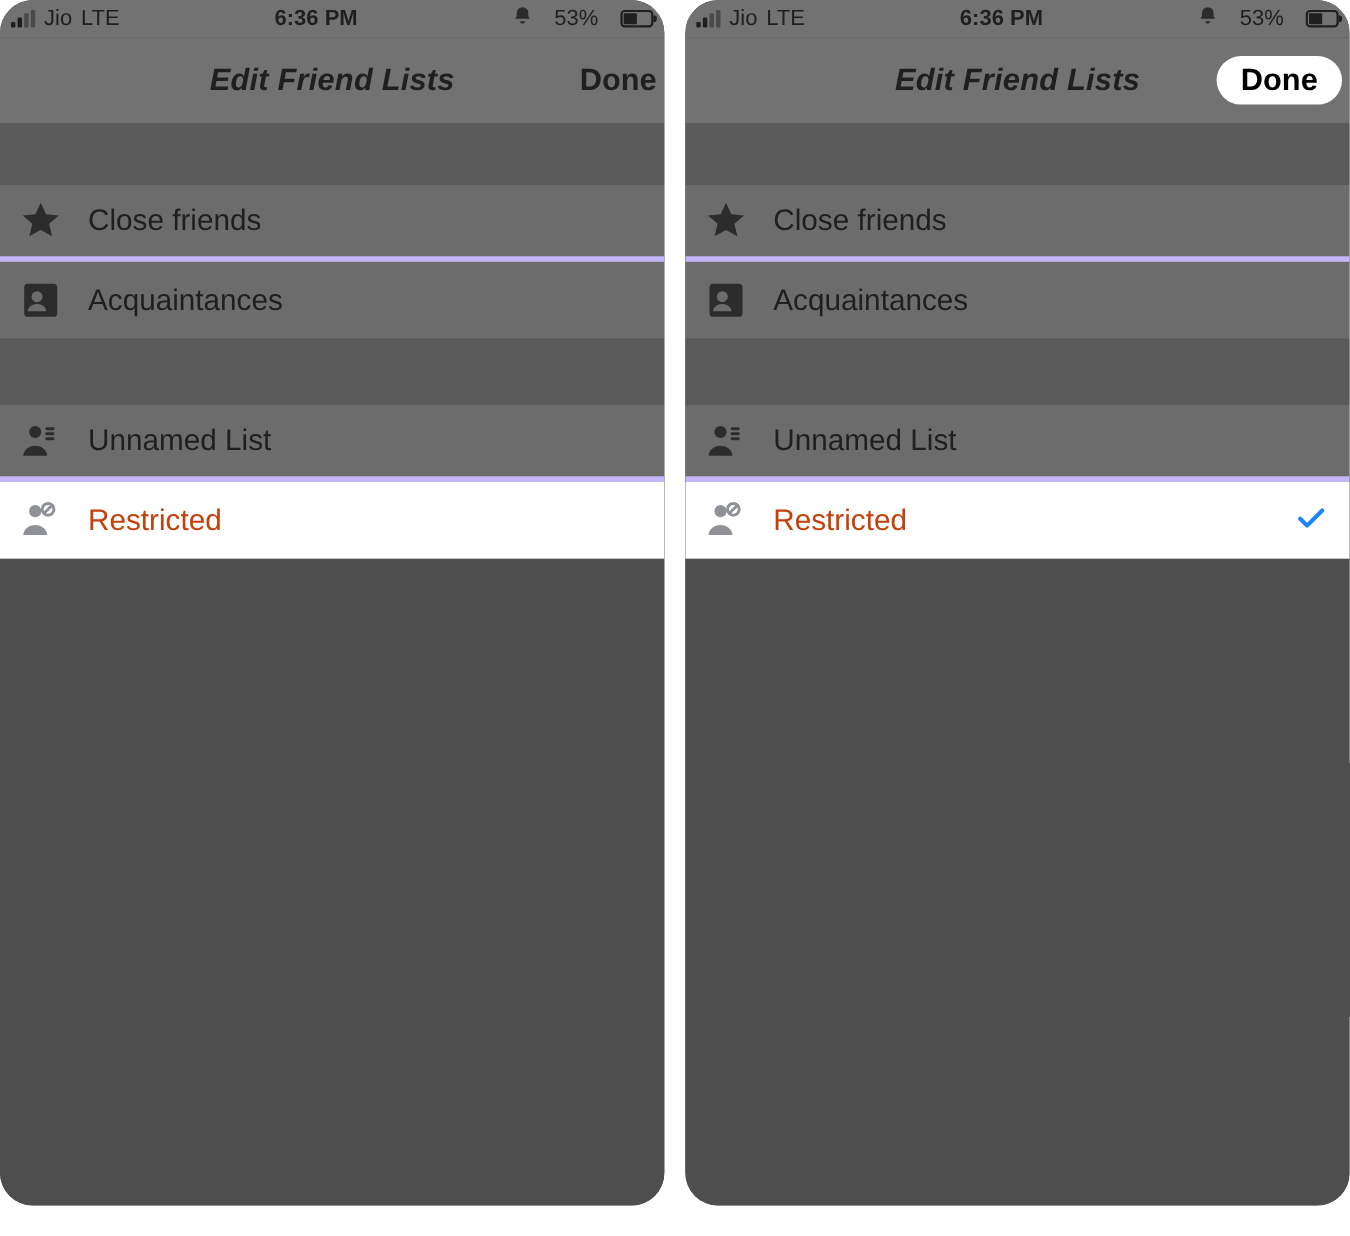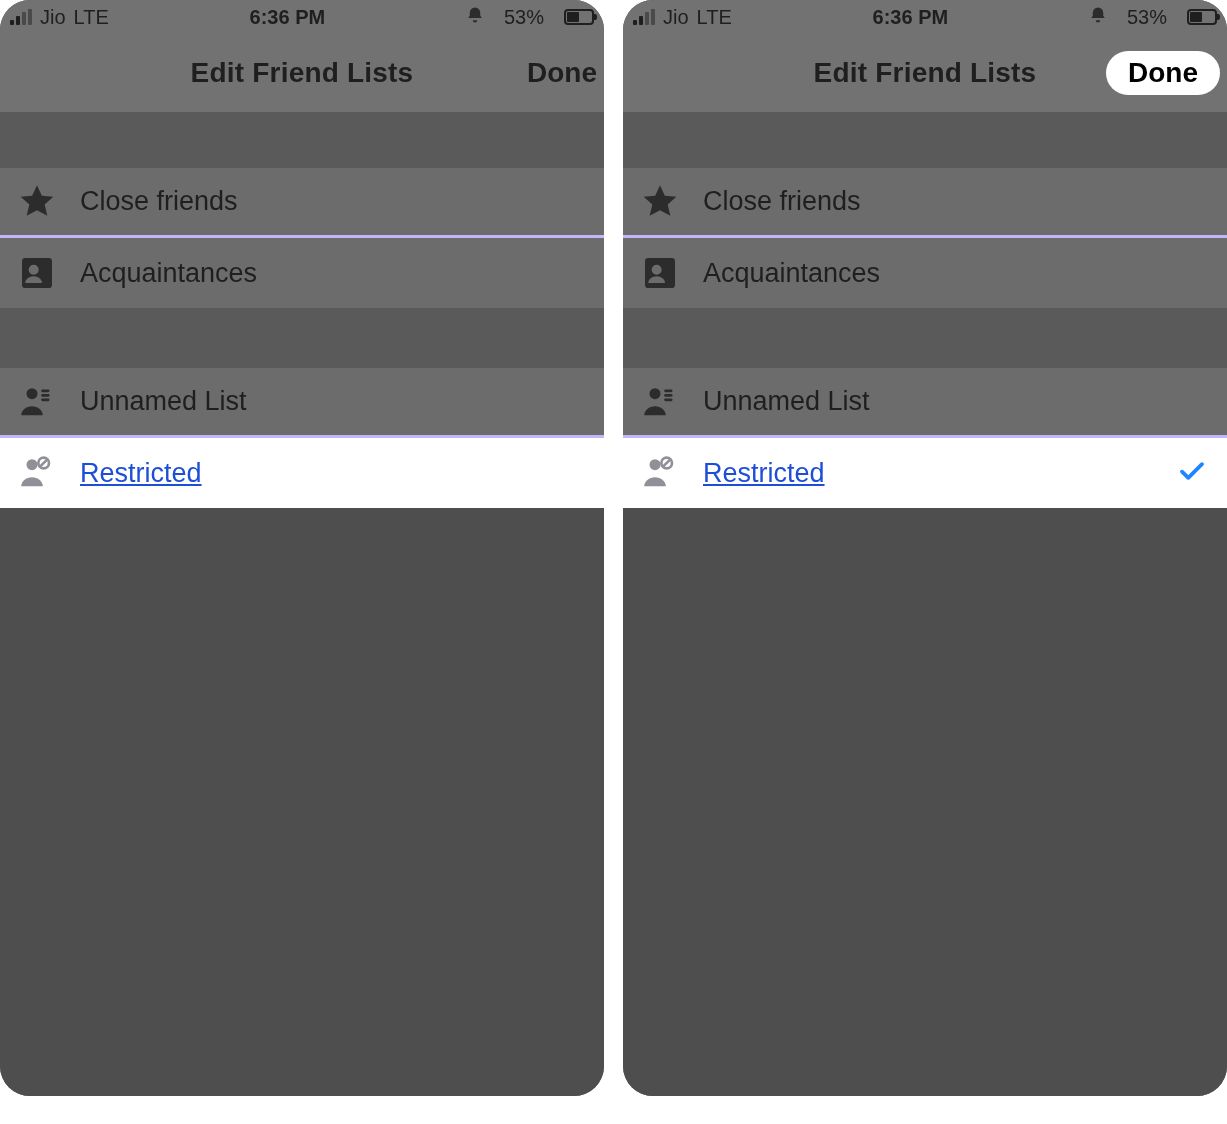--- a/index.html
+++ b/index.html
@@ -15,38 +15,38 @@
   .signal-bars span { width: 4px; background: #1f1f20; display: block; border-radius: 1px; }
   .signal-bars span.b1 { height: 5px; }
   .signal-bars span.b2 { height: 9px; }
   .signal-bars span.b3 { height: 13px; background: #4a4a4b; }
   .signal-bars span.b4 { height: 16px; background: #4a4a4b; }
   .battery-outline { width: 30px; height: 16px; border: 2px solid #1f1f20; border-radius: 4px; position: relative; display: flex; align-items: center; padding: 1px; }
   .battery-fill { width: 50%; height: 100%; background: #1f1f20; border-radius: 1px; }
   .battery-tip { position: absolute; right: -5px; top: 3px; width: 3px; height: 6px; background: #1f1f20; border-radius: 0 2px 2px 0; }
 
   .nav-bar { height: 78px; background: #727273; display: flex; align-items: center; justify-content: center; position: relative; }
-  .nav-title { font-size: 28px; font-weight: 700; color: #1f1f20; letter-spacing: 0.2px; }
+  .nav-title { font-size: 28px; font-weight: 700; color: #1f1f20; letter-spacing: 0.2px; font-style: italic; }
   .nav-done { position: absolute; right: 7px; font-size: 28px; font-weight: 600; color: #1f1f20; }
   .nav-done.pill { background: #fff; color: #000; padding: 6px 22px; border-radius: 26px; }
 
   .spacer { height: 56px; background: #5a5a5b; }
 
   .section { background: #6c6c6d; }
-  .row { height: 70px; display: flex; align-items: center; padding: 0 20px 0 16px; border-bottom: 3px solid #c4b5fd; gap: 22px; }
+  .row { height: 70px; display: flex; align-items: center; padding: 0 20px 0 16px; border-bottom: 5px solid #c4b5fd; gap: 22px; }
   .row:last-child { border-bottom: none; }
   .row .icon { width: 42px; height: 42px; display: flex; align-items: center; justify-content: center; flex: 0 0 42px; }
   .row .icon svg { width: 40px; height: 40px; }
   .row .label { font-size: 27px; color: #1f1f20; font-weight: 400; }
   .row .check { margin-left: auto; }
 
   .section-gap { height: 60px; background: #5a5a5b; }
 
   .row.highlight { background: #ffffff; }
-  .row.highlight .label { color: #1d4ed8; text-decoration: underline; }
+  .row.highlight .label { color: #c2410c; }
 
   .fill-dark { fill: #2c2c2d; }
   .fill-high { fill: #8f9197; }
   .below { flex: 1; background: #4e4e4e; }
   .check svg { width: 30px; height: 30px; }
 
   .phone-content { display: flex; flex-direction: column; height: 100%; }
 </style>
 </head>
 <body>

